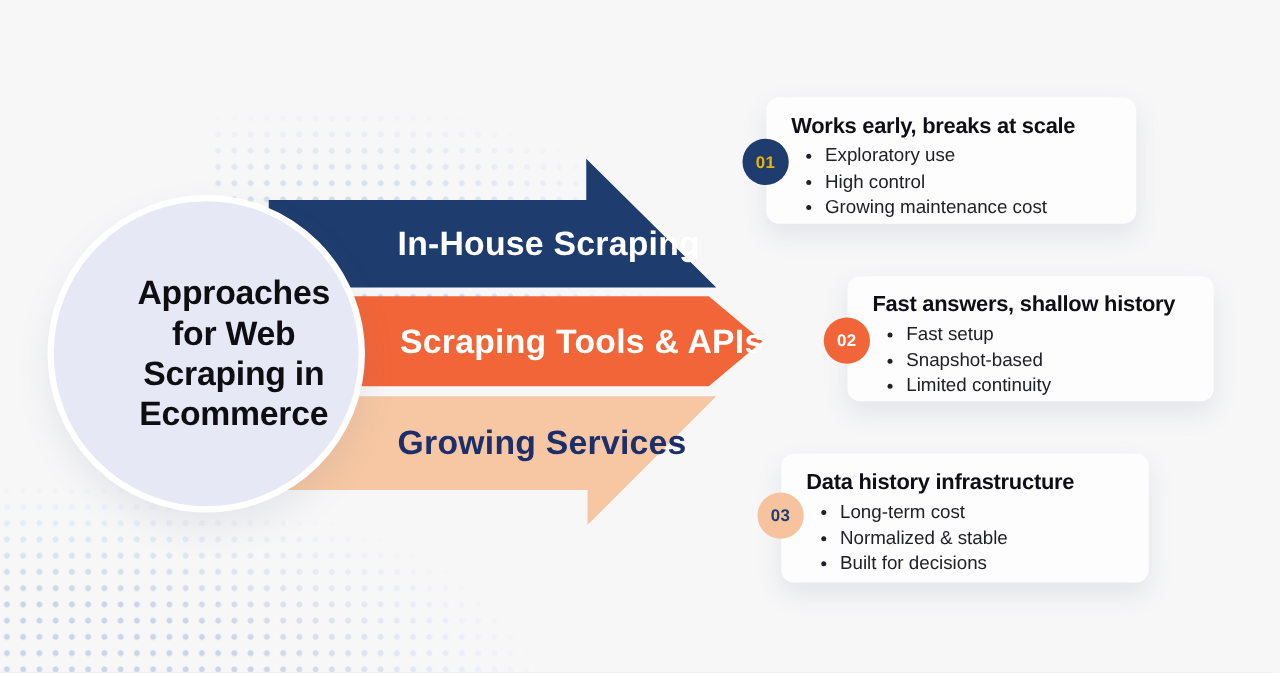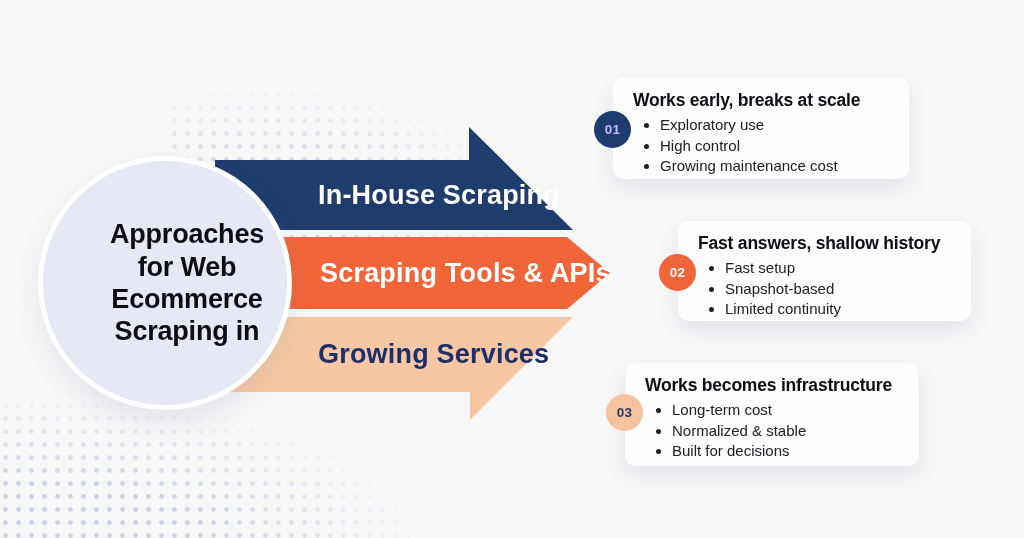--- a/index.html
+++ b/index.html
@@ -75,21 +75,21 @@
     margin:0; padding-left:27px; list-style:disc;
     font-size:15px; line-height:20.5px; color:#202027;
   }
 
   .badge{
     position:absolute; width:37px; height:37px; border-radius:50%;
     display:flex; align-items:center; justify-content:center;
     font-size:13.5px; font-weight:700; letter-spacing:.3px;
     left:-19px;
   }
-  .card-1 .badge{ top:33px; background:#1e3c6d; color:#c4b5fd; }
+  .card-1 .badge{ top:33px; background:#1e3c6d; color:#eab308; }
   .card-2 .badge{ top:33px; background:#f26538; color:#ffffff; }
   .card-3 .badge{ top:31px; background:#f6c39e; color:#1e3c6d; }
 </style>
 </head>
 <body>
 
 <div class="canvas">
 
   <div class="halftone halftone-top"></div>
   <div class="halftone halftone-bottom"></div>
@@ -101,22 +101,22 @@
   </svg>
 
   <div class="arrow-label arrow-label-1">In-House Scraping</div>
   <div class="arrow-label arrow-label-2">Scraping Tools &amp; APIs</div>
   <div class="arrow-label arrow-label-3">Growing Services</div>
 
   <div class="title-circle">
     <div class="title-circle-text">
       <span>Approaches</span>
       <span>for Web</span>
+      <span>Scraping in</span>
       <span>Ecommerce</span>
-      <span>Scraping in</span>
     </div>
   </div>
 
   <div class="card card-1">
     <div class="badge">01</div>
     <h3 class="card-title">Works early, breaks at scale</h3>
     <ul class="card-bullets">
       <li>Exploratory use</li>
       <li>High control</li>
       <li>Growing maintenance cost</li>
@@ -128,21 +128,21 @@
     <h3 class="card-title">Fast answers, shallow history</h3>
     <ul class="card-bullets">
       <li>Fast setup</li>
       <li>Snapshot-based</li>
       <li>Limited continuity</li>
     </ul>
   </div>
 
   <div class="card card-3">
     <div class="badge">03</div>
-    <h3 class="card-title">Works becomes infrastructure</h3>
+    <h3 class="card-title">Data history infrastructure</h3>
     <ul class="card-bullets">
       <li>Long-term cost</li>
       <li>Normalized &amp; stable</li>
       <li>Built for decisions</li>
     </ul>
   </div>
 
 </div>
 
 </body></html>

